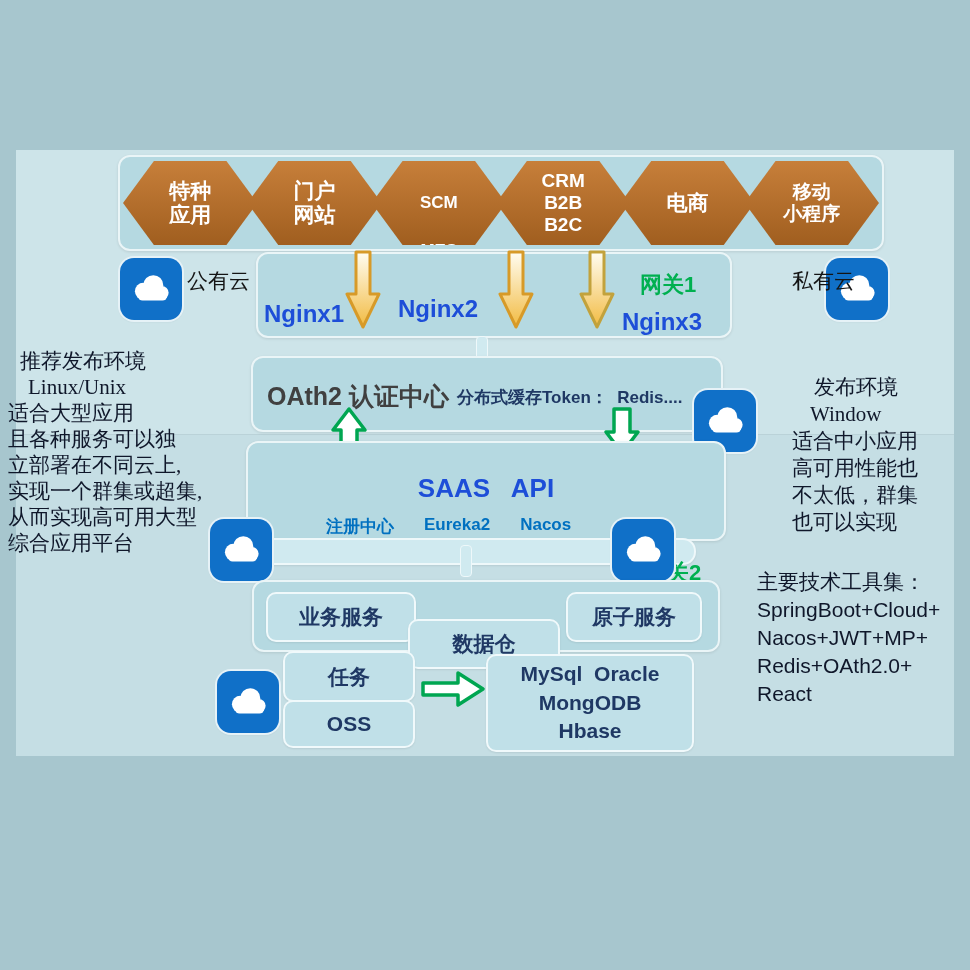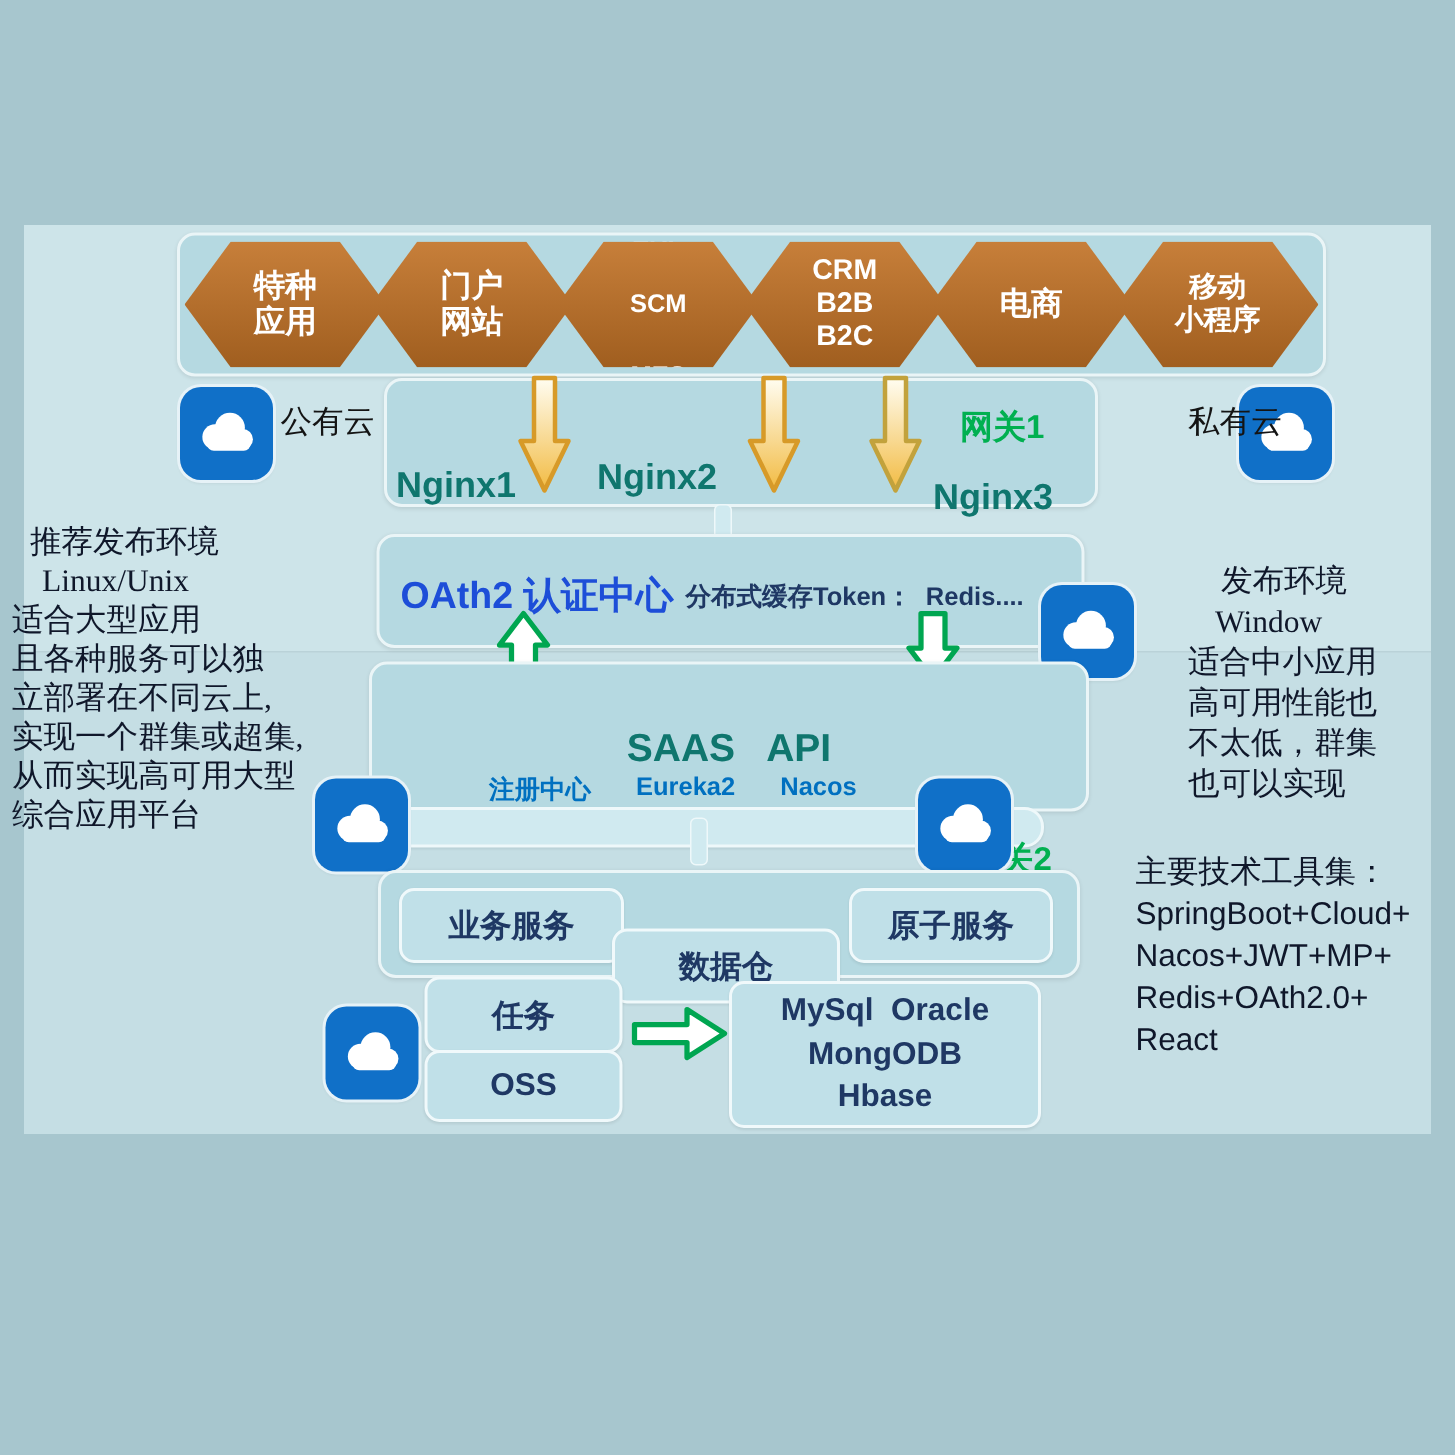--- a/index.html
+++ b/index.html
@@ -21,23 +21,23 @@
          display:flex; flex-direction:column; align-items:center; justify-content:center; text-align:center; }
   .hex.small { font-size:17px;gap:28px; }
   .hex.mid { font-size:19px; }
   .hex span { display:block; }
 
   .cloud-box { position:absolute; width:62px; height:62px; background:#1070c8; border-radius:14px;
                display:flex; align-items:center; justify-content:center; box-shadow:0 0 0 2px #e6f2f7, 0 1px 3px rgba(0,0,0,0.15); }
   .cloud-box svg { width:46px; height:34px; }
 
   .abs { position:absolute; }
-  .navy { color:#0f766e; font-weight:bold;margin-top:10px; }
+  .navy { color:#1d4ed8; font-weight:bold; }
   .nginx-text { font-size:24px; }
-  .title-auth { color:#1d4ed8; font-weight:bold; font-size:25px; }
+  .title-auth { color:#404040; font-weight:bold; font-size:25px; }
   .cache-text { color:#1f3864; font-weight:bold; font-size:17px; }
   .green-label { color:#00b050; font-weight:bold; font-size:22px; }
   .blue-reg { color:#0070c0; font-weight:bold; font-size:17px; }
   .cloud-label { color:#141414; font-size:21px; font-family:"Liberation Serif", serif; }
   .pre { white-space:pre; }
 
   .note { position:absolute; color:#0f172a; font-family:"Liberation Serif", serif; }
   .left-note  { font-size:21px; line-height:26px; }
   .left-note div:nth-child(1){ padding-left:12px; }
   .left-note div:nth-child(2){ padding-left:20px; }

